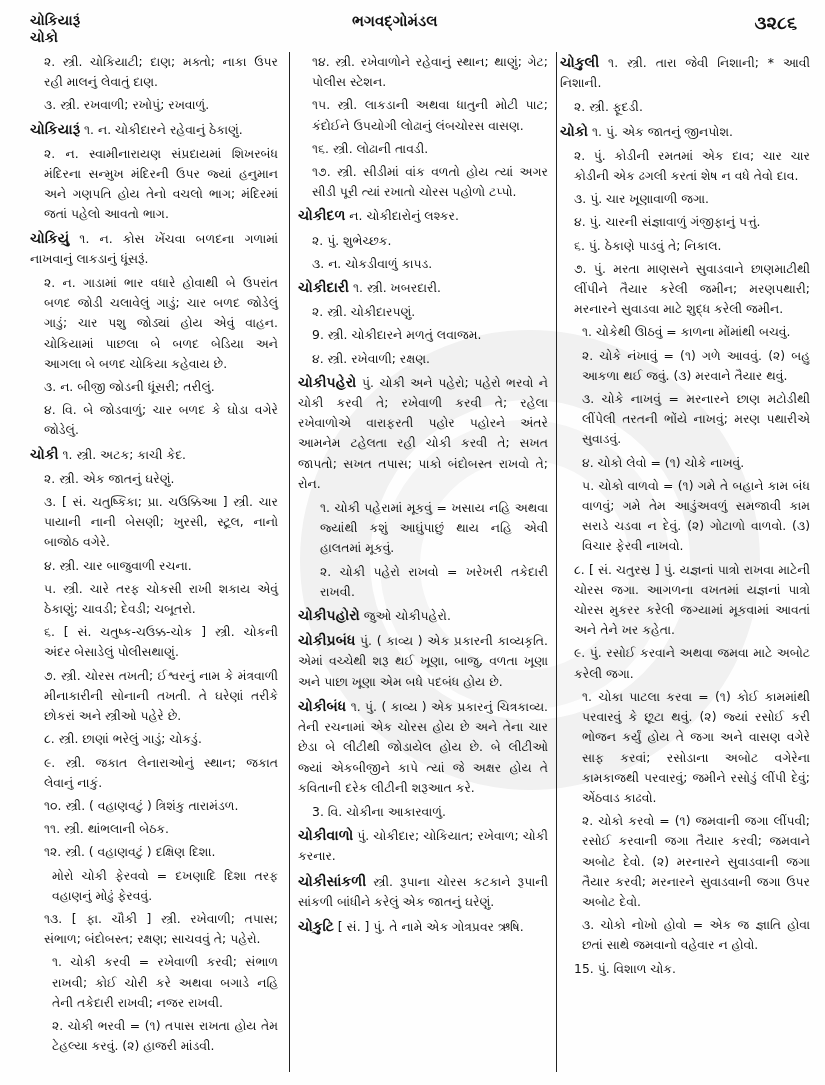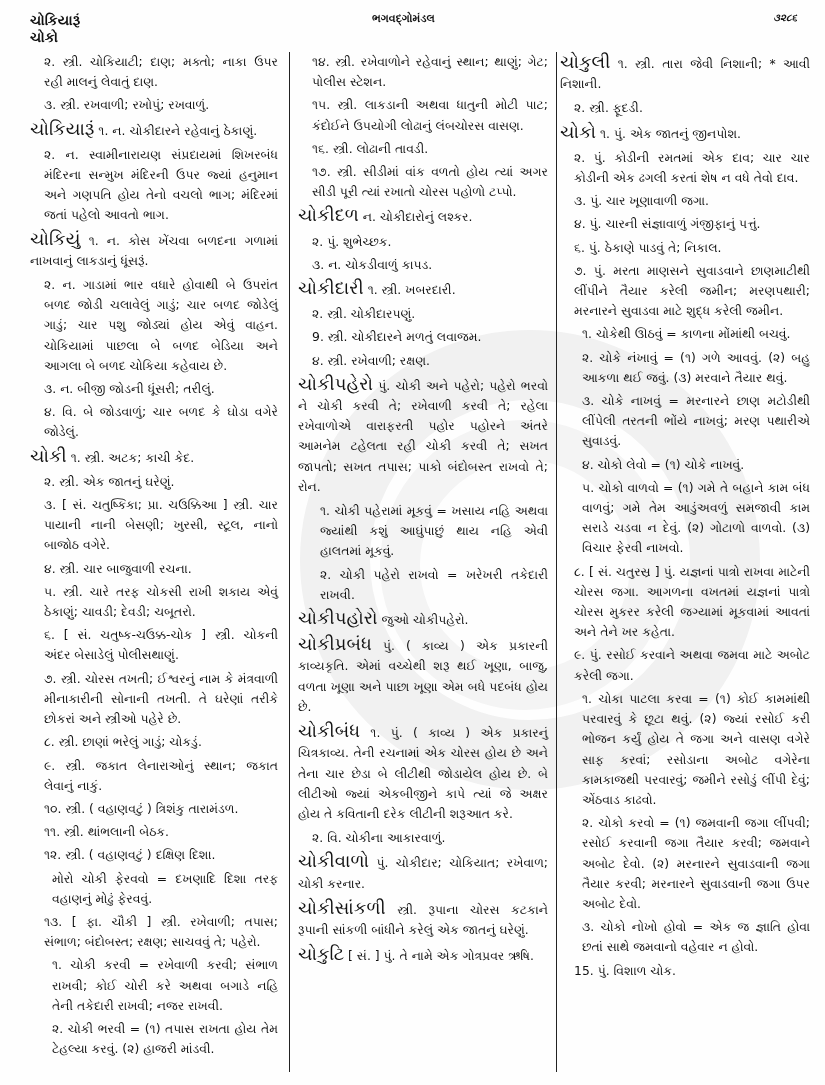--- a/index.html
+++ b/index.html
@@ -10,30 +10,30 @@
   .watermark {
     position:absolute; left:300px; top:330px; width:460px; height:460px;
     border-radius:50%; border:70px solid #f1f1f1; box-sizing:border-box; z-index:0;
   }
   .watermark2 {
     position:absolute; left:380px; top:420px; width:290px; height:290px;
     border-radius:50%; border:40px solid #f4f4f4; box-sizing:border-box; z-index:0;
   }
   .header { position:absolute; top:10px; left:0; width:825px; height:40px; z-index:1; }
   .guide { position:absolute; left:30px; top:2px; font-size:14px; font-weight:bold; line-height:17px; }
-  .title { position:absolute; left:372px; top:2px; font-size:11px; font-weight:bold; }
-  .pageno { position:absolute; right:28px; top:2px; font-size:10px; font-weight:bold;font-style:italic; }
+  .title { position:absolute; left:352px; top:2px; font-size:15px; font-weight:bold; }
+  .pageno { position:absolute; right:28px; top:2px; font-size:18px; font-weight:bold; }
   .col {
     position:absolute; top:52px; z-index:1; font-size:12.4px; line-height:20.2px; text-align:justify;
   }
   .c1 { left:30px; width:248px; }
   .c2 { left:289px; width:253px; border-left:1.5px solid #222; border-right:1.5px solid #222; padding:0 8px; height:1020px; box-sizing:border-box; width:268px; }
   .c3 { left:560px; width:250px; }
   .entry { margin:0 0 4px 0; }
-  .hw { font-weight:normal; font-size:18px; }
+  .hw { font-weight:bold; font-size:14px; }
   .sub { padding-left:14px; margin:0 0 3px 0; }
   .idiom { padding-left:22px; margin:0 0 3px 0; }
 </style>
 </head>
 <body>
 
 <div class="watermark"></div>
 <div class="watermark2"></div>
 
 <div class="header">
@@ -82,21 +82,21 @@
     <div class="entry"><span class="hw">ચોકીદારી</span><span> ૧. સ્ત્રી. ખબરદારી.</span></div>
     <div class="sub"><span>૨. સ્ત્રી. ચોકીદારપણું.</span></div>
     <div class="sub"><span>9. સ્ત્રી. ચોકીદારને મળતું લવાજમ.</span></div>
     <div class="sub"><span>૪. સ્ત્રી. રખેવાળી; રક્ષણ.</span></div>
     <div class="entry"><span class="hw">ચોકીપહેરો</span><span> પું. ચોકી અને પહેરો; પહેરો ભરવો ને ચોકી કરવી તે; રખેવાળી કરવી તે; રહેલા રખેવાળોએ વારાફરતી પહોર પહોરને અંતરે આમનેમ ટહેલતા રહી ચોકી કરવી તે; સખત જાપતો; સખત તપાસ; પાકો બંદોબસ્ત રાખવો તે; રોન.</span></div>
     <div class="idiom"><span>૧. ચોકી પહેરામાં મૂકવું = ખસાય નહિ અથવા જ્યાંથી કશું આઘુંપાછું થાય નહિ એવી હાલતમાં મૂકવું.</span></div>
     <div class="idiom"><span>૨. ચોકી પહેરો રાખવો = ખરેખરી તકેદારી રાખવી.</span></div>
     <div class="entry"><span class="hw">ચોકીપહોરો</span><span> જુઓ ચોકીપહેરો.</span></div>
     <div class="entry"><span class="hw">ચોકીપ્રબંધ</span><span> પું. ( કાવ્ય ) એક પ્રકારની કાવ્યકૃતિ. એમાં વચ્ચેથી શરૂ થઈ ખૂણા, બાજુ, વળતા ખૂણા અને પાછા ખૂણા એમ બધે પદબંધ હોય છે.</span></div>
     <div class="entry"><span class="hw">ચોકીબંધ</span><span> ૧. પું. ( કાવ્ય ) એક પ્રકારનું ચિત્રકાવ્ય. તેની રચનામાં એક ચોરસ હોય છે અને તેના ચાર છેડા બે લીટીથી જોડાયેલ હોય છે. બે લીટીઓ જ્યાં એકબીજીને કાપે ત્યાં જે અક્ષર હોય તે કવિતાની દરેક લીટીની શરૂઆત કરે.</span></div>
-    <div class="sub"><span>૨. વિ. ચોકીના આકારવાળું.</span></div>
+    <div class="sub"><span>3. વિ. ચોકીના આકારવાળું.</span></div>
     <div class="entry"><span class="hw">ચોકીવાળો</span><span> પું. ચોકીદાર; ચોકિયાત; રખેવાળ; ચોકી કરનાર.</span></div>
     <div class="entry"><span class="hw">ચોકીસાંકળી</span><span> સ્ત્રી. રૂપાના ચોરસ કટકાને રૂપાની સાંકળી બાંધીને કરેલું એક જાતનું ઘરેણું.</span></div>
     <div class="entry"><span class="hw">ચોકુટિ</span><span> [ સં. ] પું. તે નામે એક ગોત્રપ્રવર ઋષિ.</span></div>
   </div>
 <div class="col c3">
     <div class="entry"><span class="hw">ચોકુલી</span><span> ૧. સ્ત્રી. તારા જેવી નિશાની; * આવી નિશાની.</span></div>
     <div class="sub"><span>૨. સ્ત્રી. ફૂદડી.</span></div>
     <div class="entry"><span class="hw">ચોકો</span><span> ૧. પું. એક જાતનું જીનપોશ.</span></div>
     <div class="sub"><span>૨. પું. કોડીની રમતમાં એક દાવ; ચાર ચાર કોડીની એક ઢગલી કરતાં શેષ ન વધે તેવો દાવ.</span></div>
     <div class="sub"><span>૩. પું. ચાર ખૂણાવાળી જગા.</span></div>

